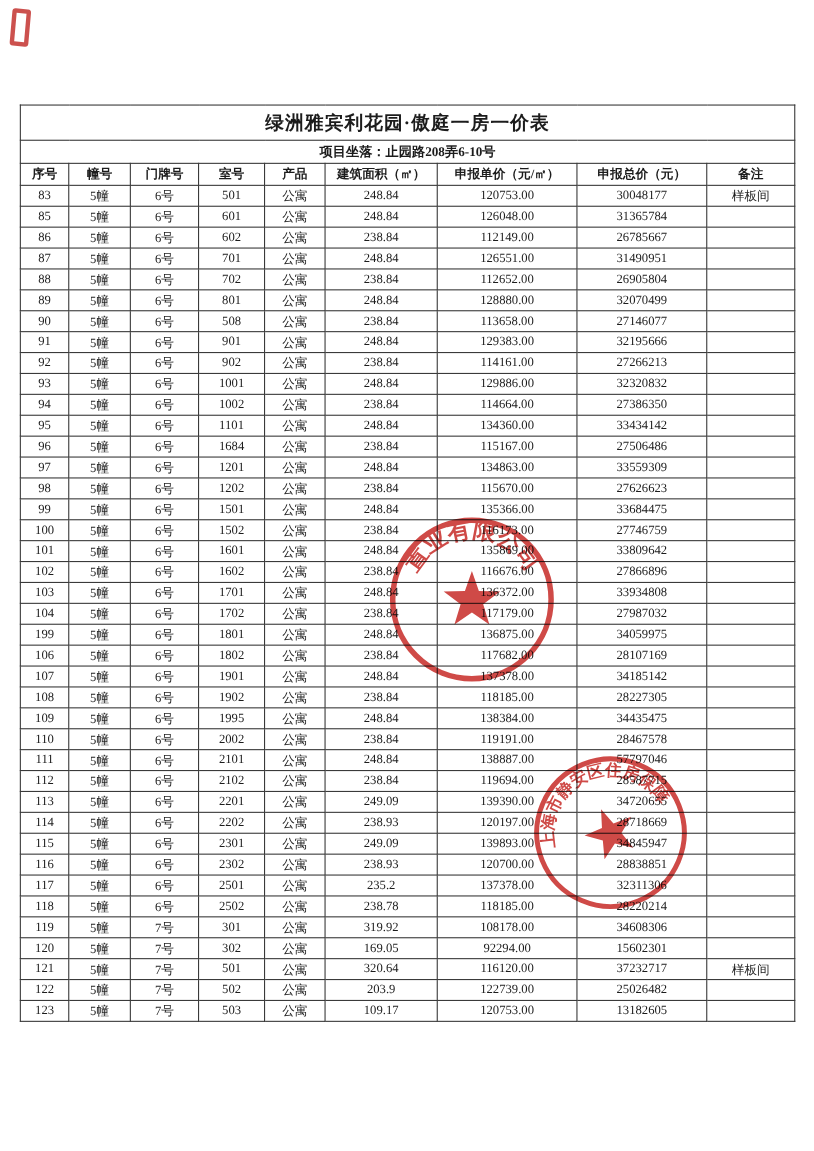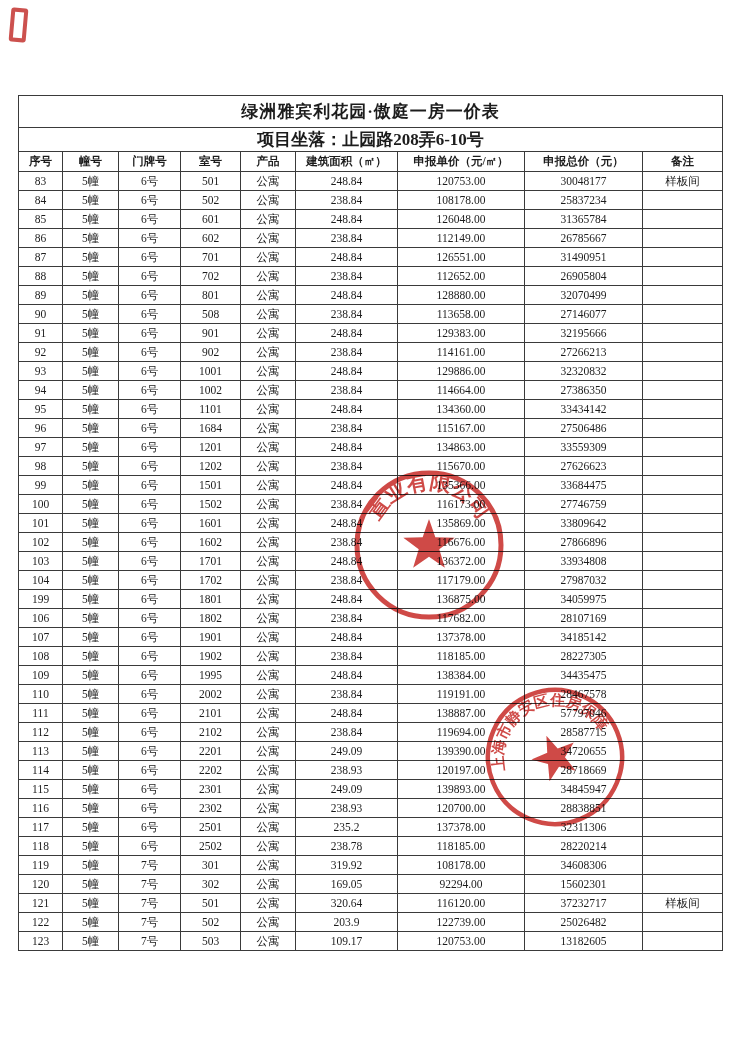--- a/index.html
+++ b/index.html
@@ -34,21 +34,21 @@
     white-space: nowrap;
     overflow: hidden;
   }
   tr.title-row td {
     font-size: 17px;
     font-weight: bold;
     height: 32px;
     letter-spacing: 1px;
   }
   tr.location-row td {
-    font-size: 17px;
+    font-size: 12px;
     font-weight: bold;
     height: 21px;
   }
   tr.header-row th {
     font-weight: bold;
     height: 20px;
   }
 
   .stamp {
     position: absolute;
@@ -125,31 +125,20 @@
           <td>5幢</td>
           <td>6号</td>
           <td>501</td>
           <td>公寓</td>
           <td>248.84</td>
           <td>120753.00</td>
           <td>30048177</td>
           <td>样板间</td>
         </tr>
         <tr>
-          <td>84</td>
-          <td>5幢</td>
-          <td>6号</td>
-          <td>502</td>
-          <td>公寓</td>
-          <td>238.84</td>
-          <td>108178.00</td>
-          <td>25837234</td>
-          <td></td>
-        </tr>
-        <tr>
           <td>85</td>
           <td>5幢</td>
           <td>6号</td>
           <td>601</td>
           <td>公寓</td>
           <td>248.84</td>
           <td>126048.00</td>
           <td>31365784</td>
           <td></td>
         </tr>

